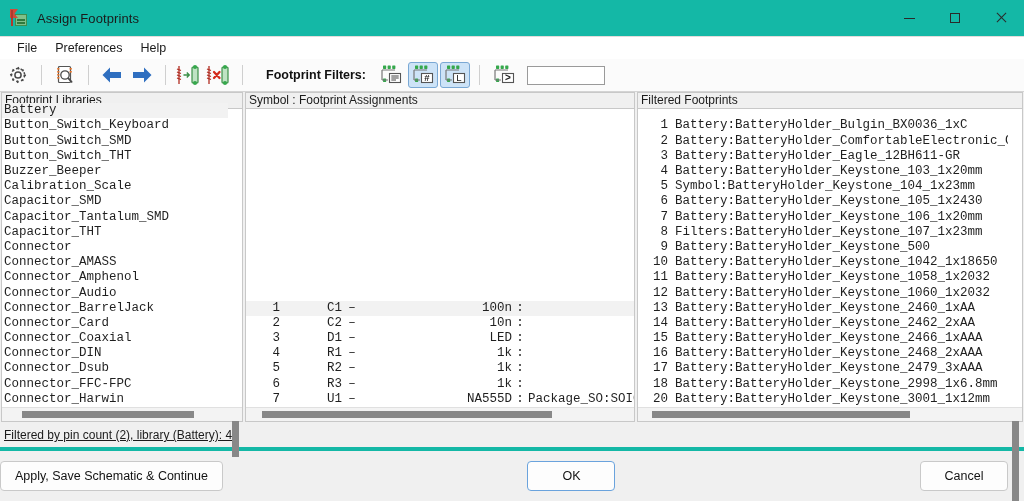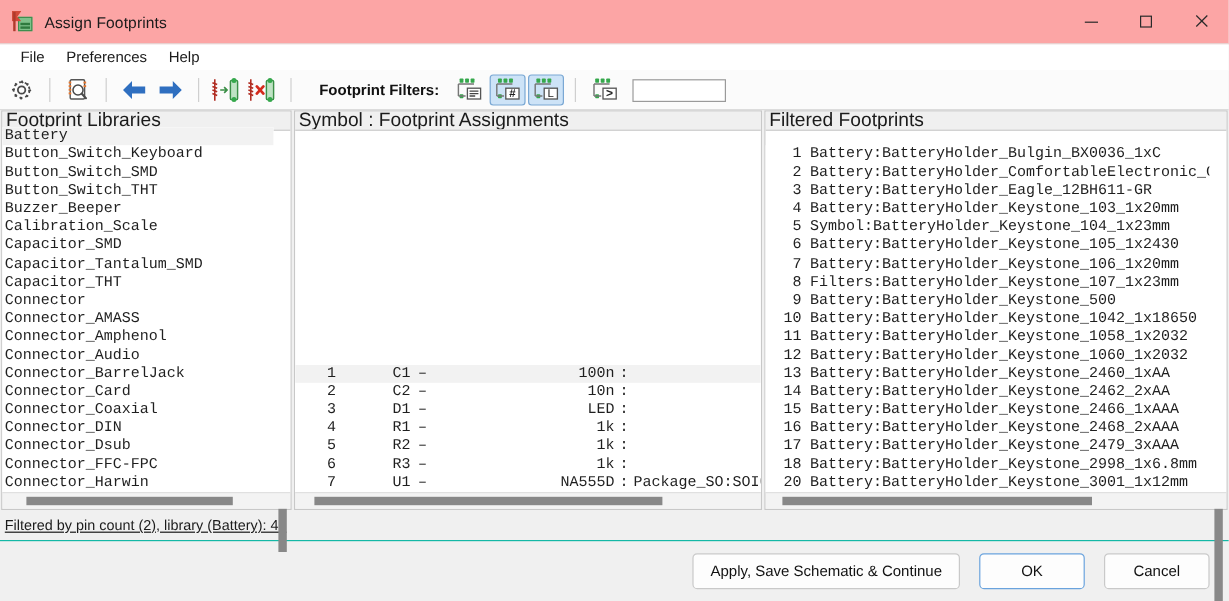--- a/index.html
+++ b/index.html
@@ -14,21 +14,21 @@
     width: 1024px; height: 501px;
     background: #f0f0f0;
     box-sizing: border-box;
     display: flex;
     flex-direction: column;
   }
 
   
   .titlebar {
     height: 36px;
-    background: #fca5a5;
+    background: #14b8a6;
     display: flex;
     align-items: center;
     flex: none;
     border-bottom: 1px solid #e3dcdb;
   }
   .title-icon {
     width: 18px; height: 18px;
     margin-left: 10px; margin-right: 9px;
     position: relative;
     flex: none;
@@ -166,21 +166,21 @@
     border: 1px solid #c8c8c8;
     box-sizing: border-box;
     margin: 0 1px;
   }
   .pane.libs  { width: 242px; flex: none; }
   .pane.syms  { flex: 1 1 auto; }
   .pane.foots { width: 386px; flex: none; }
   .pane-header {
     height: 15px;
     background: #f0f0f0;
-    font-size: 16px;
+    font-size: 12px;
     color: #1b1b1b;
     padding: 0 3px;
     line-height: 15px;
     white-space: nowrap;
     overflow: hidden;
     flex: none;
   }
   .listwrap {
     flex: 1 1 auto;
     display: flex;
@@ -276,24 +276,24 @@
     color: #1b1b1b;
     border-top: 1px solid #f0f0f0;
     text-decoration: underline;
   }
 
   
   .btnbar {
     height: 50px;
     flex: none;
     background: #f0f0f0;
-    border-top: 1px solid #14b8a6;
-    display: flex; align-items: center; justify-content: flex-end;
+    border-top: 4px solid #14b8a6;
+    display: flex; align-items: center; justify-content: space-between;
     padding-right: 16px;
-    gap: 16px;
+    gap: 0;
   }
   .dlg-btn {
     height: 30px;
     min-width: 88px;
     padding: 0 14px;
     background: #fdfdfd;
     border: 1px solid #c9c9c9;
     border-radius: 4px;
     font-size: 12.5px;
     color: #121212;

